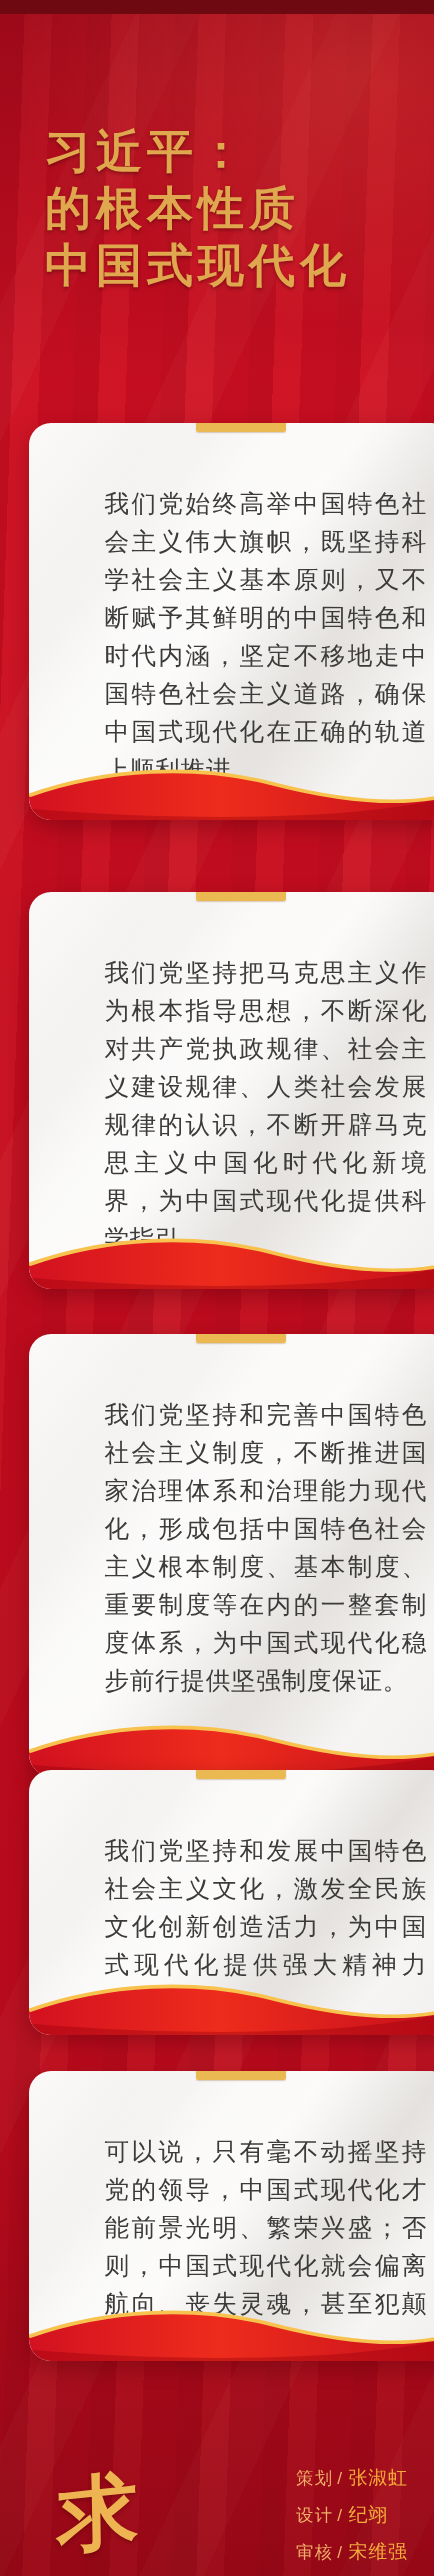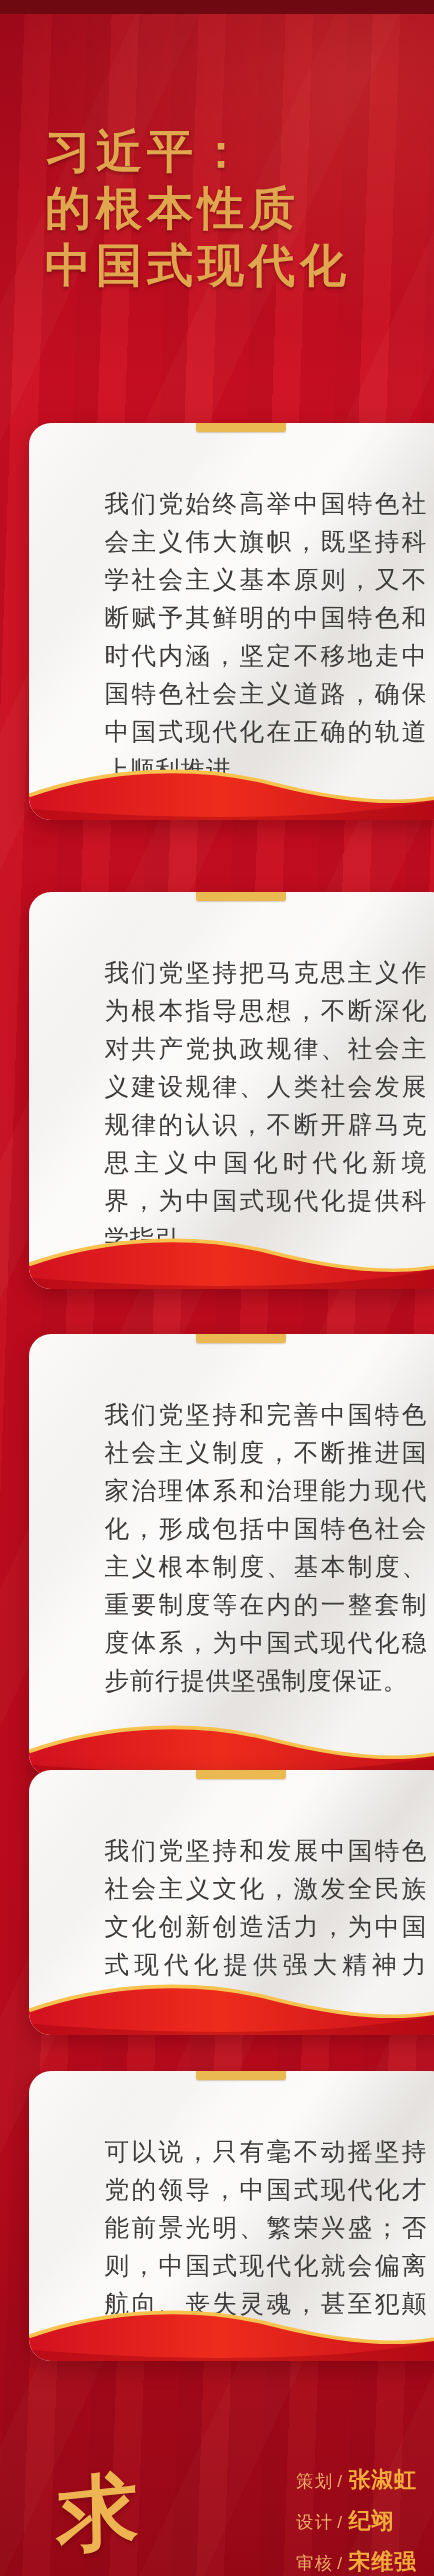--- a/index.html
+++ b/index.html
@@ -134,22 +134,22 @@
     font-size: 17.4px;
     letter-spacing: 1.4px;
   }
   .credit-slash {
     color: #efae68;
     font-size: 17.4px;
     margin: 0 6.5px 0 3.6px;
   }
   .credit-name {
     color: #f4ad3a;
-    font-size: 22px;
-    font-weight: bold;
+    font-size: 19px;
+    font-weight: normal;
     letter-spacing: 0.7px;
   }
 </style>
 </head>
 <body>
 
 <svg width="0" height="0" style="position:absolute" aria-hidden="true">
   <defs>
     <linearGradient id="ribbonGrad" x1="0" y1="0" x2="1" y2="0">
       <stop offset="0" stop-color="#d31120"></stop>

